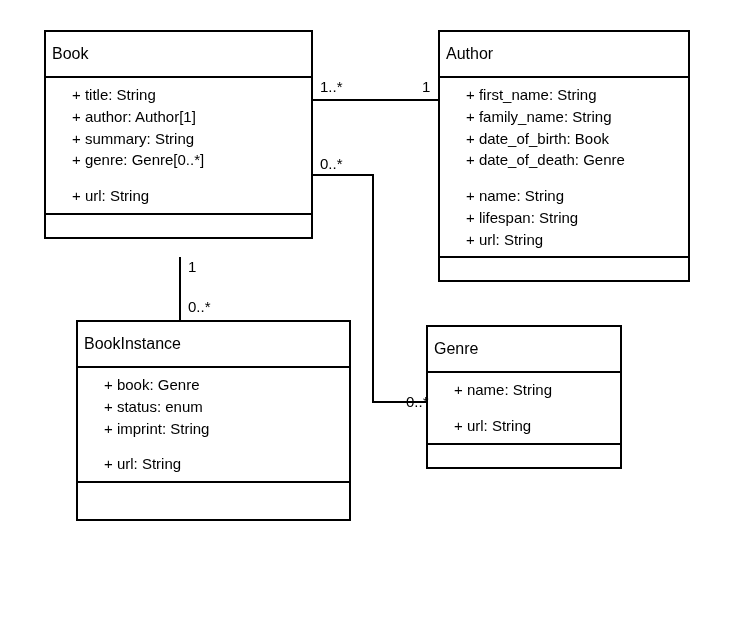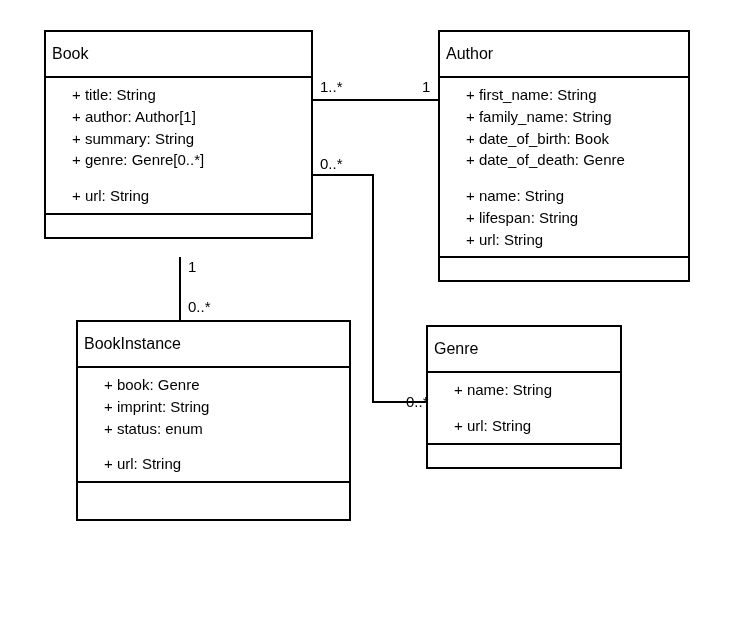--- a/index.html
+++ b/index.html
@@ -90,22 +90,22 @@
       <div class="attr-line">+ lifespan: String</div>
       <div class="attr-line">+ url: String</div>
     </div>
     <div class="uml-ops"></div>
   </div>
 
   <div class="uml-class" style="left:44px; top:320px; width:275px;margin-left:32px;">
     <div class="uml-title">BookInstance</div>
     <div class="uml-attrs">
       <div class="attr-line">+ book: Genre</div>
+      <div class="attr-line">+ status: enum</div>
       <div class="attr-line">+ imprint: String</div>
-      <div class="attr-line">+ status: enum</div>
       <div class="spacer"></div>
       <div class="attr-line">+ url: String</div>
     </div>
     <div class="uml-ops" style="min-height:36px;"></div>
   </div>
 
   <div class="uml-class" style="left:426px; top:325px; width:196px;">
     <div class="uml-title">Genre</div>
     <div class="uml-attrs">
       <div class="attr-line">+ name: String</div>

